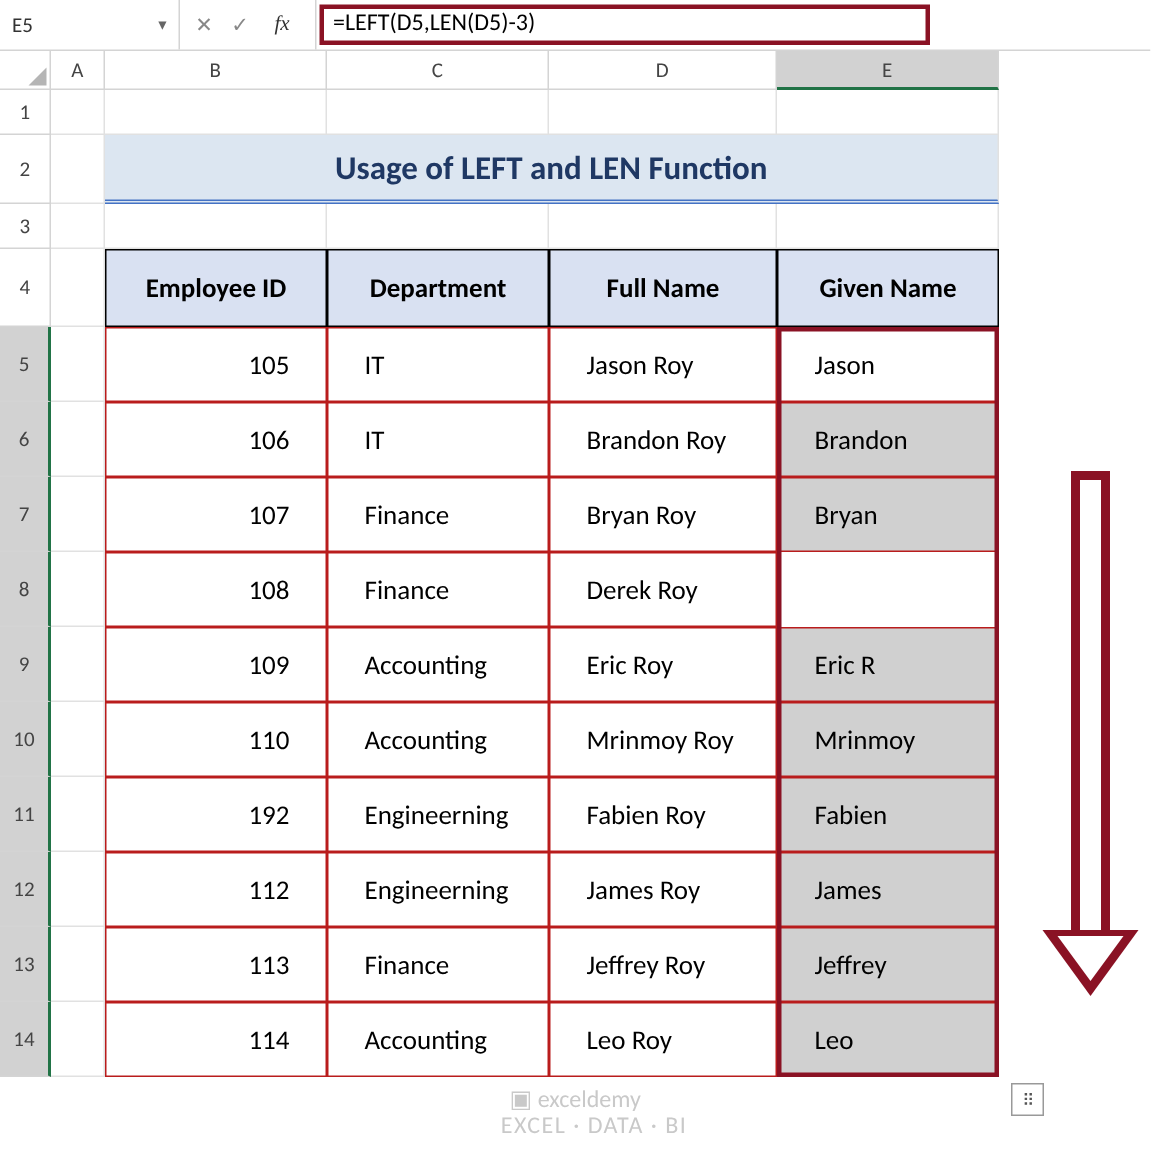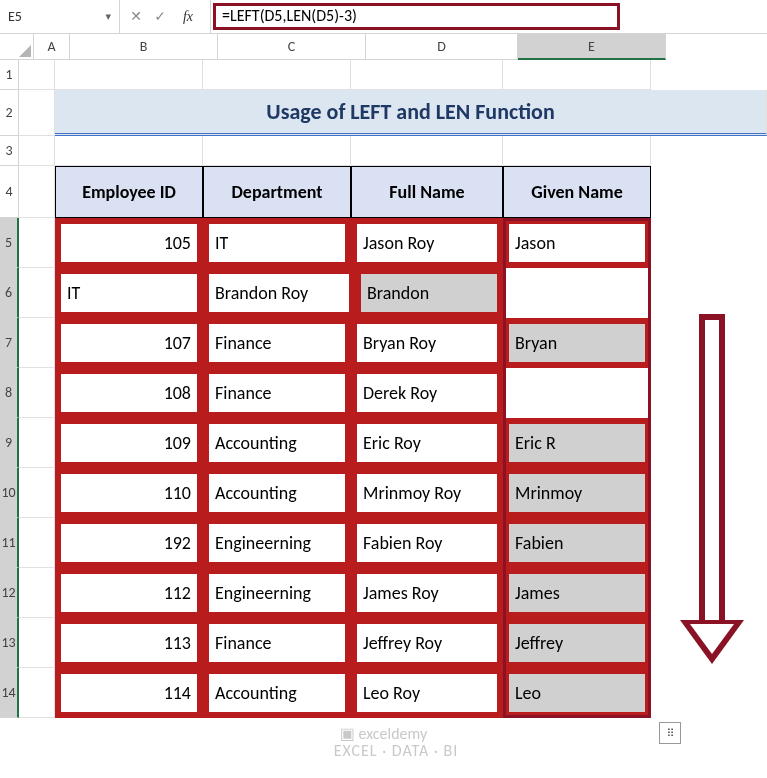--- a/index.html
+++ b/index.html
@@ -158,23 +158,23 @@
   .th {
     background: #d9e1f2;
     font-weight: bold;
     font-size: 18px;
     color: #000;
     border: 1px solid #000;
     justify-content: center;
   }
 
   .td {
-    border: 6px solid #b91c1c;
+    border: 1px solid #b91c1c;
     font-size: 18px;
-    padding: 0 6px;
+    padding: 0 24px;
     text-align: right;
   }
   .td.num { justify-content: flex-end; }
   .td.sel { background: #d0d0d0; }
 
   
   .sel-overlay {
     position: absolute;
     border: 3px solid #8a1224;
     pointer-events: none;
@@ -307,21 +307,21 @@
     <div class="row">
       <div class="cell wA h-small"></div>
       <div class="cell wB h-small"></div>
       <div class="cell wC h-small"></div>
       <div class="cell wD h-small"></div>
       <div class="cell wE h-small"></div>
     </div>
 
     <div class="row">
       <div class="cell wA h-title"></div>
-      <div class="cell title-cell h-title" style="width:712px;">Usage of LEFT and LEN Function</div>
+      <div class="cell title-cell h-title" style="width:596px;">Usage of LEFT and LEN Function</div>
     </div>
 
     <div class="row">
       <div class="cell wA h-gap"></div>
       <div class="cell wB h-gap"></div>
       <div class="cell wC h-gap"></div>
       <div class="cell wD h-gap"></div>
       <div class="cell wE h-gap"></div>
     </div>
 
@@ -336,20 +336,21 @@
     <div id="data-rows">
         <div class="row">
           <div class="cell wA h-data"></div>
           <div class="cell td num wB h-data">105</div>
           <div class="cell td wC h-data">IT</div>
           <div class="cell td wD h-data">Jason Roy</div>
           <div class="cell td wE h-data">Jason</div>
         </div>
         <div class="row">
           <div class="cell wA h-data"></div>
+          <div class="cell td num wB h-data">106</div>
           <div class="cell td wC h-data">IT</div>
           <div class="cell td wD h-data">Brandon Roy</div>
           <div class="cell td wE h-data sel">Brandon</div>
         </div>
         <div class="row">
           <div class="cell wA h-data"></div>
           <div class="cell td num wB h-data">107</div>
           <div class="cell td wC h-data">Finance</div>
           <div class="cell td wD h-data">Bryan Roy</div>
           <div class="cell td wE h-data sel">Bryan</div>

